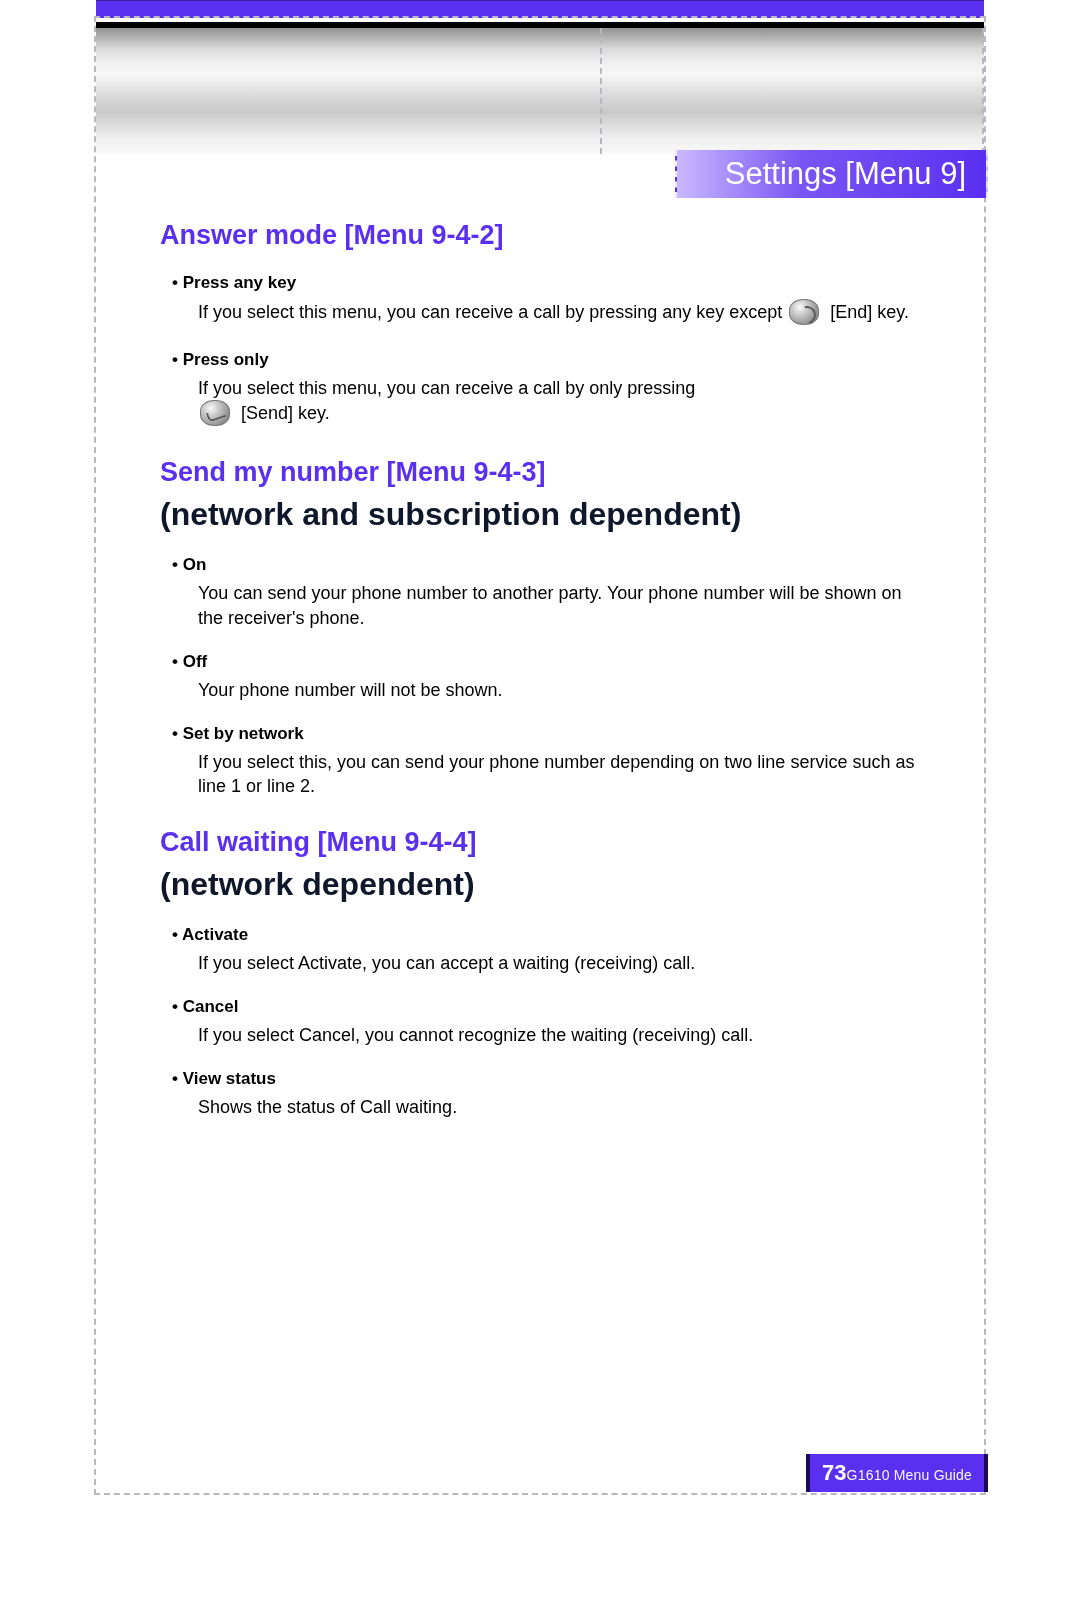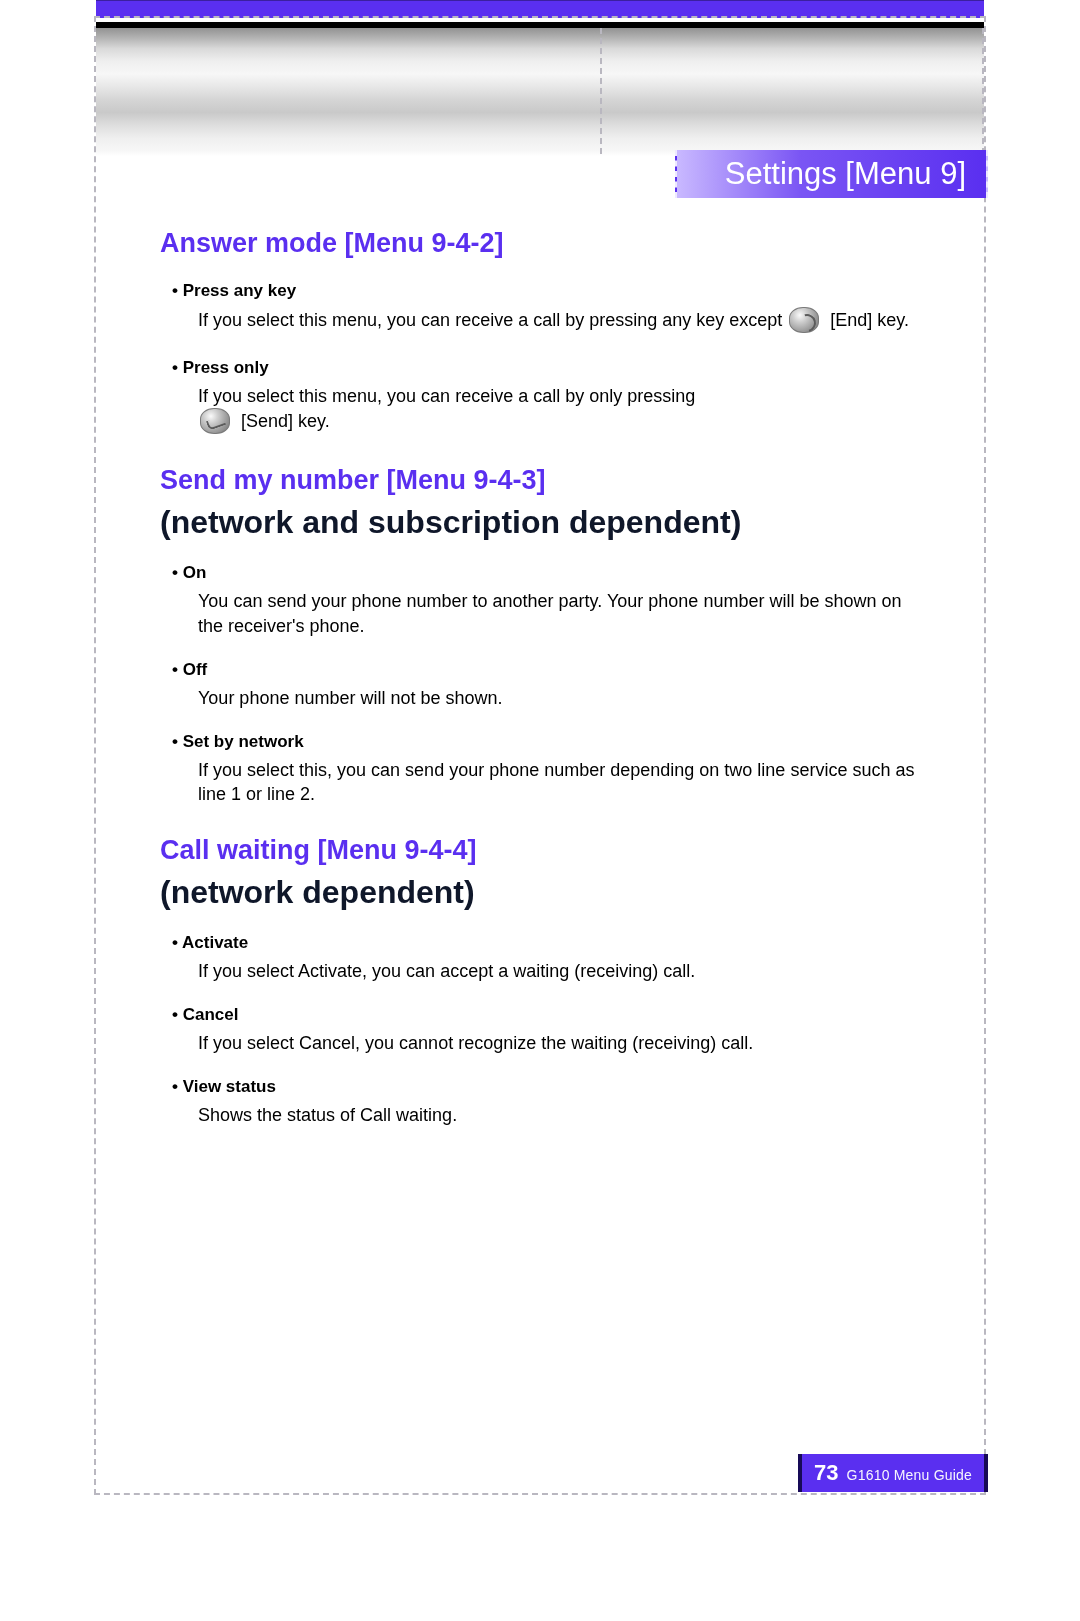--- a/index.html
+++ b/index.html
@@ -47,21 +47,21 @@
     position: absolute;
     right: 92px; top: 150px;
     padding: 6px 20px 6px 48px;
     background: linear-gradient(to right, #c9b9ff 0%, #7a55f4 40%, #5a2ff0 100%);
     color: #fff; font-size: 31px;
     border-left: 2px dashed #eee9ff;
     border-right: 2px dashed #eee9ff;
   }
   .content {
     position: absolute;
-    left: 160px; top: 228px;
+    left: 160px; top: 220px;
     width: 760px;
   }
   .h-purple { color: #5a2ff0; font-weight: bold; font-size: 27px; margin-top: 28px; margin-bottom: 4px; }
   .h-purple:first-child { margin-top: 0; }
   .sub-purple { color: #0f172a; font-weight: bold; font-size: 32px; margin-top: 8px; margin-bottom: 4px; }
   .para { color: #000; font-size: 18px; line-height: 1.35; margin-left: 38px; margin-bottom: 4px; }
   .bullet-head { color: #000; font-weight: bold; font-size: 17px; margin-top: 22px; margin-bottom: 6px; margin-left: 12px; }
   .bullet-head::before { content: "• "; font-weight: bold; }
   .btn-icon {
     display: inline-block;
@@ -85,21 +85,21 @@
     border-radius: 0 0 0 6px;
     transform: rotate(-20deg);
   }
   .footer-tab {
     position: absolute;
     right: 92px; top: 1454px;
     background: #5a2ff0;
     color: #fff;
     padding: 6px 12px;
     font-size: 18px;
-    display: flex; align-items: baseline; gap: 8px;
+    display: flex; align-items: baseline; 
     border-left: 4px solid #170a57;
     border-right: 4px solid #170a57;
   }
   .footer-tab .pn { font-weight: bold; font-size: 22px; }
   .footer-tab .gn { font-size: 14px; opacity: 0.95; letter-spacing: 0.2px; }
 </style>
 </head>
 <body>
 
 <div class="page">

